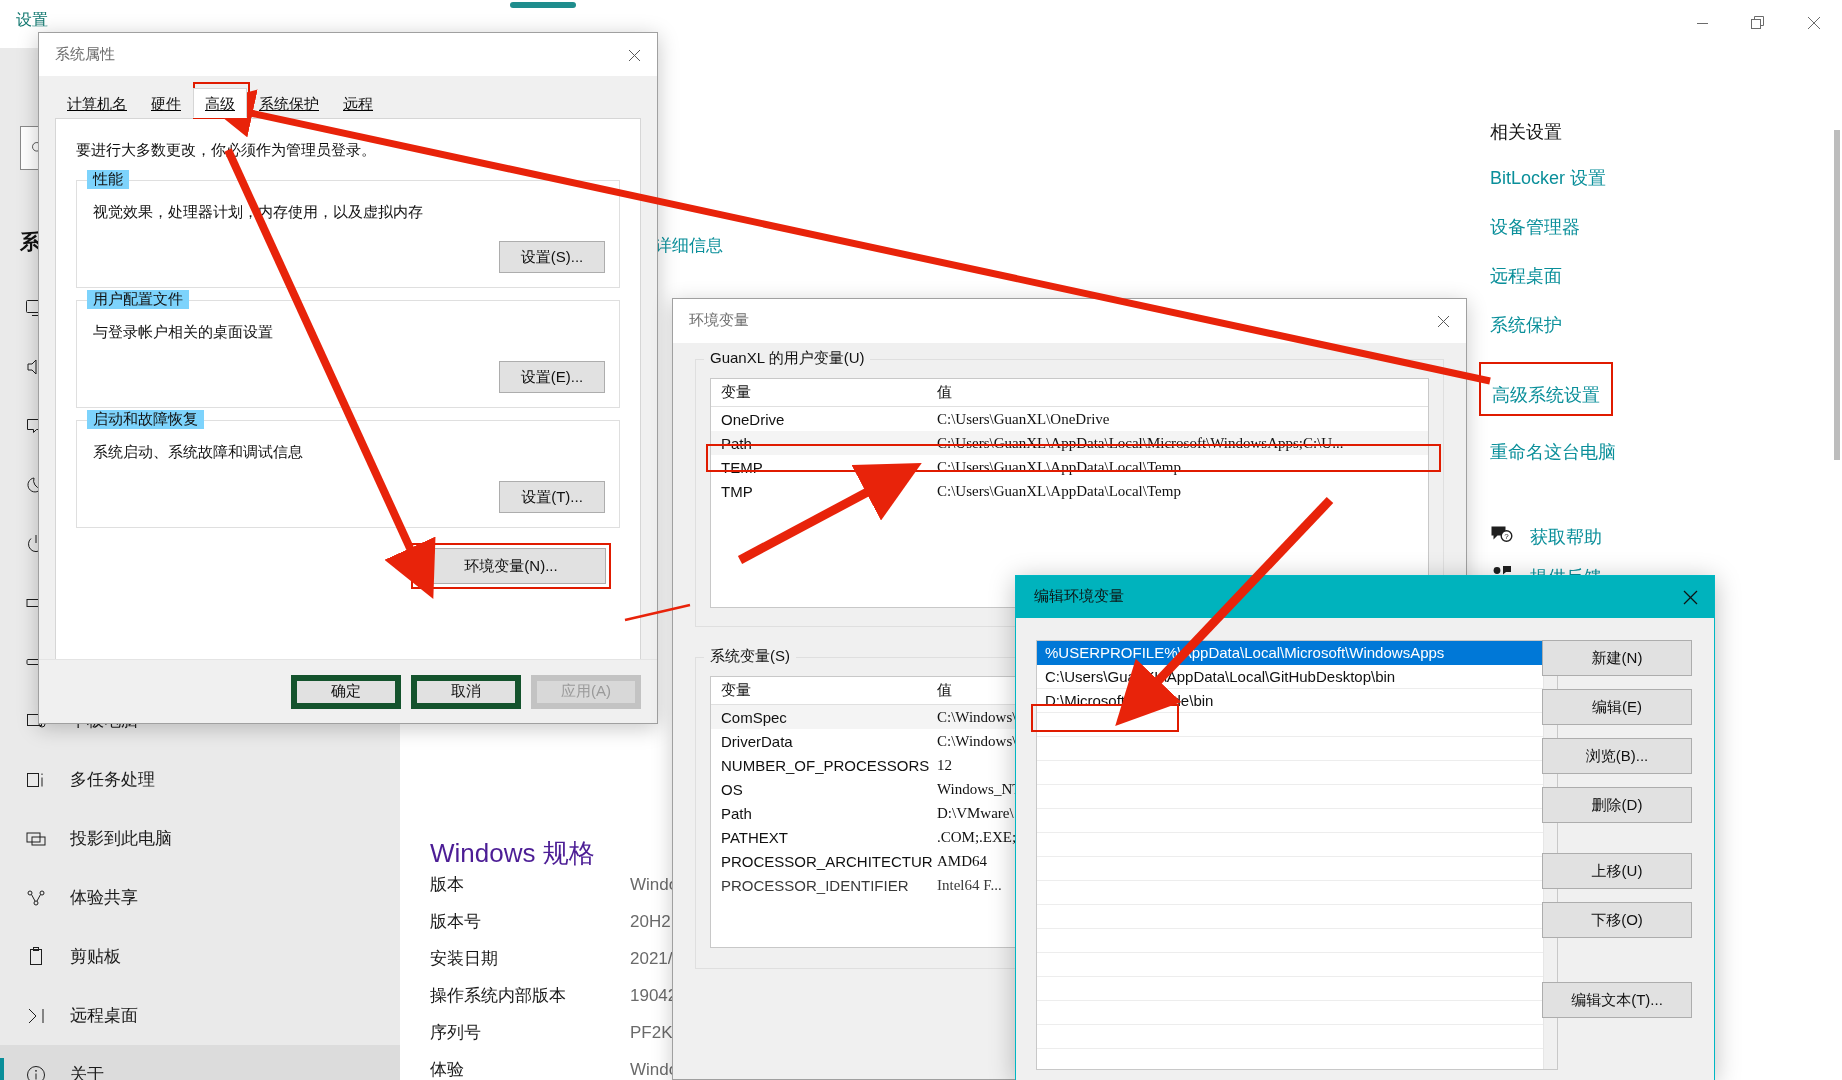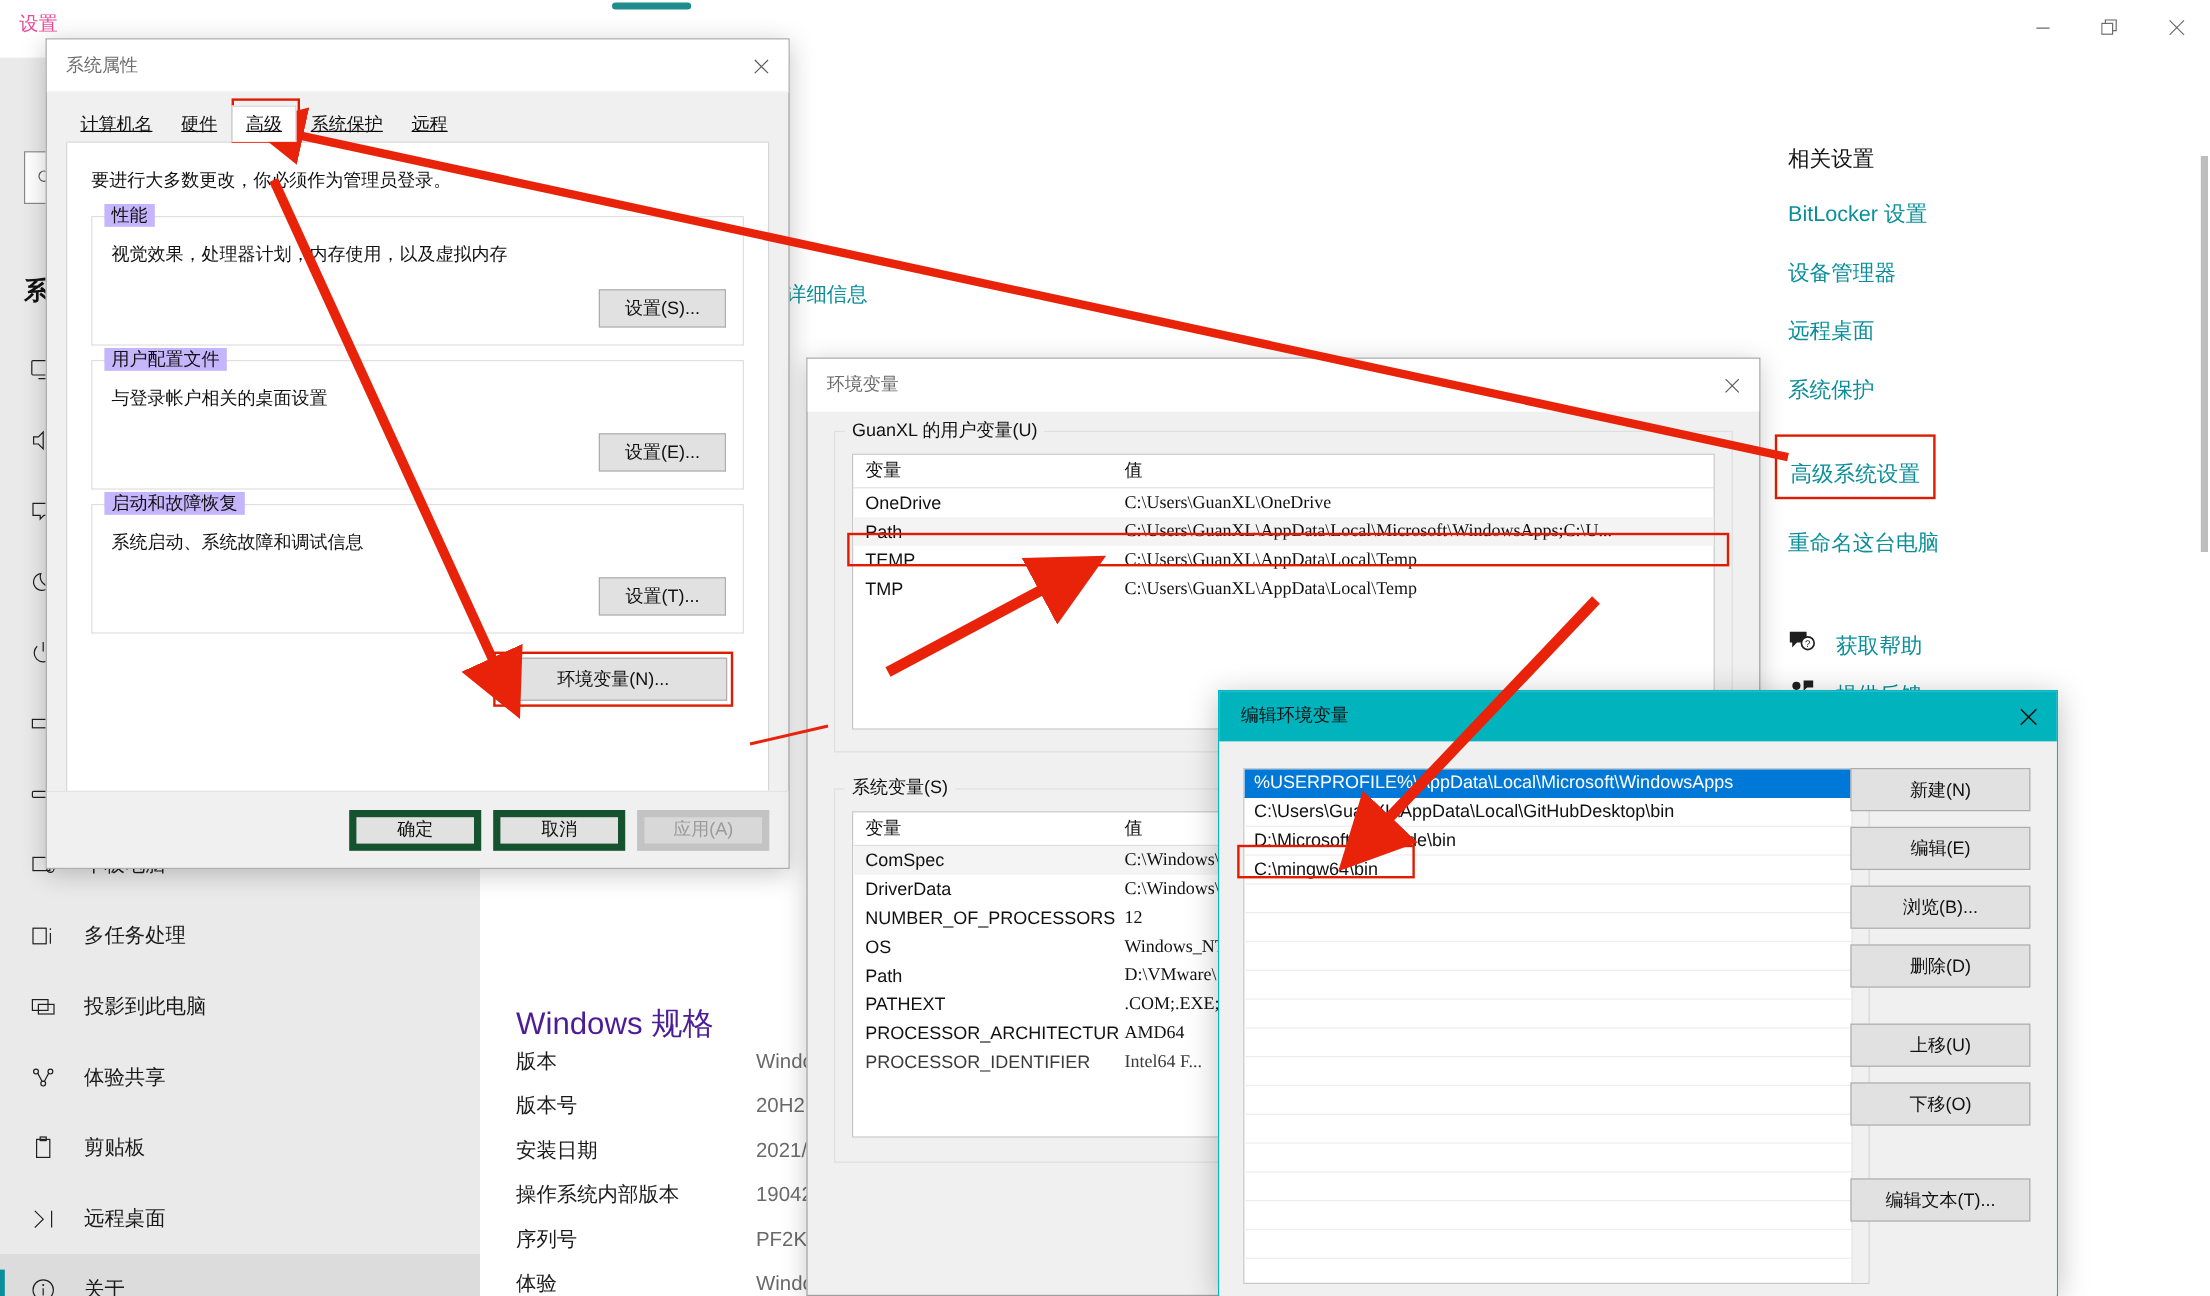--- a/index.html
+++ b/index.html
@@ -15,21 +15,21 @@
   .settings-window {
     position: absolute; left: 0; top: 0; width: 1842px; height: 1080px;
     background: #ffffff;
   }
   .settings-titlebar {
     position: absolute; left: 0; top: 0; width: 1842px; height: 48px;
     background: #ffffff;
   }
   .settings-title {
     position: absolute; left: 16px; top: 10px;
-    font-size: 16px; color: #ec4899;
+    font-size: 16px; color: #0f766e;
   }
   .grabber {
     position: absolute; left: 510px; top: 2px; width: 66px; height: 6px;
     background: #1f8d8d; border-radius: 4px;
   }
   .wincontrols { position: absolute; right: 0; top: 0; height: 46px; display: flex; }
   .wc-btn {
     width: 56px; height: 46px; display: flex; align-items: center; justify-content: center;
     color: #6b6b6b; font-size: 15px;
   }
@@ -134,21 +134,21 @@
     position: absolute; left: 138px; top: -5px; width: 57px; height: 38px;
     border: 2px solid #e01b00; pointer-events: none;
   }
   .sp-pane {
     position: relative; background: #ffffff; border: 1px solid #d6d6d6; border-top: none;
     height: 570px; padding: 22px 20px 0 20px;
   }
   .sp-lead { font-size: 15px; color: #111; margin-bottom: 20px; }
   .group { position: relative; border: 1px solid #dfdfdf; padding: 22px 16px 18px 16px; margin-bottom: 12px; height: 108px; }
   .group > .legend {
-    position: absolute; left: 10px; top: -11px; background: #c4b5fd; padding: 0 6px;
+    position: absolute; left: 10px; top: -11px; background: #7dd3fc; padding: 0 6px;
     font-size: 15px; color: #111;
   }
   .group .desc { font-size: 15px; color: #111; }
   .group .gbtn {
     position: absolute; right: 14px; bottom: 14px; width: 106px; height: 32px;
     background: #e1e1e1; border: 1px solid #adadad; font-size: 15px; color: #111;
     font-family: "Liberation Sans", sans-serif;
   }
   .envvar-row { position: relative; height: 56px; margin-top: 12px; }
   .envvar-btn {
@@ -642,21 +642,20 @@
             <line x1="14" y1="1" x2="1" y2="14" stroke="#0d1414" stroke-width="1.3"></line>
           </svg>
       </div>
     </div>
 
     <div class="edit-body">
       <div class="pathlist">
         <div class="pl-row selected">%USERPROFILE%\AppData\Local\Microsoft\WindowsApps</div>
         <div class="pl-row">C:\Users\GuanXL\AppData\Local\GitHubDesktop\bin</div>
         <div class="pl-row">D:\Microsoft VS Code\bin</div>
-        <div class="pl-row">C:\mingw64\bin</div>
         <div class="pl-row"></div>
         <div class="pl-row"></div>
         <div class="pl-row"></div>
         <div class="pl-row"></div>
         <div class="pl-row"></div>
         <div class="pl-row"></div>
         <div class="pl-row"></div>
         <div class="pl-row"></div>
         <div class="pl-row"></div>
         <div class="pl-row"></div>

